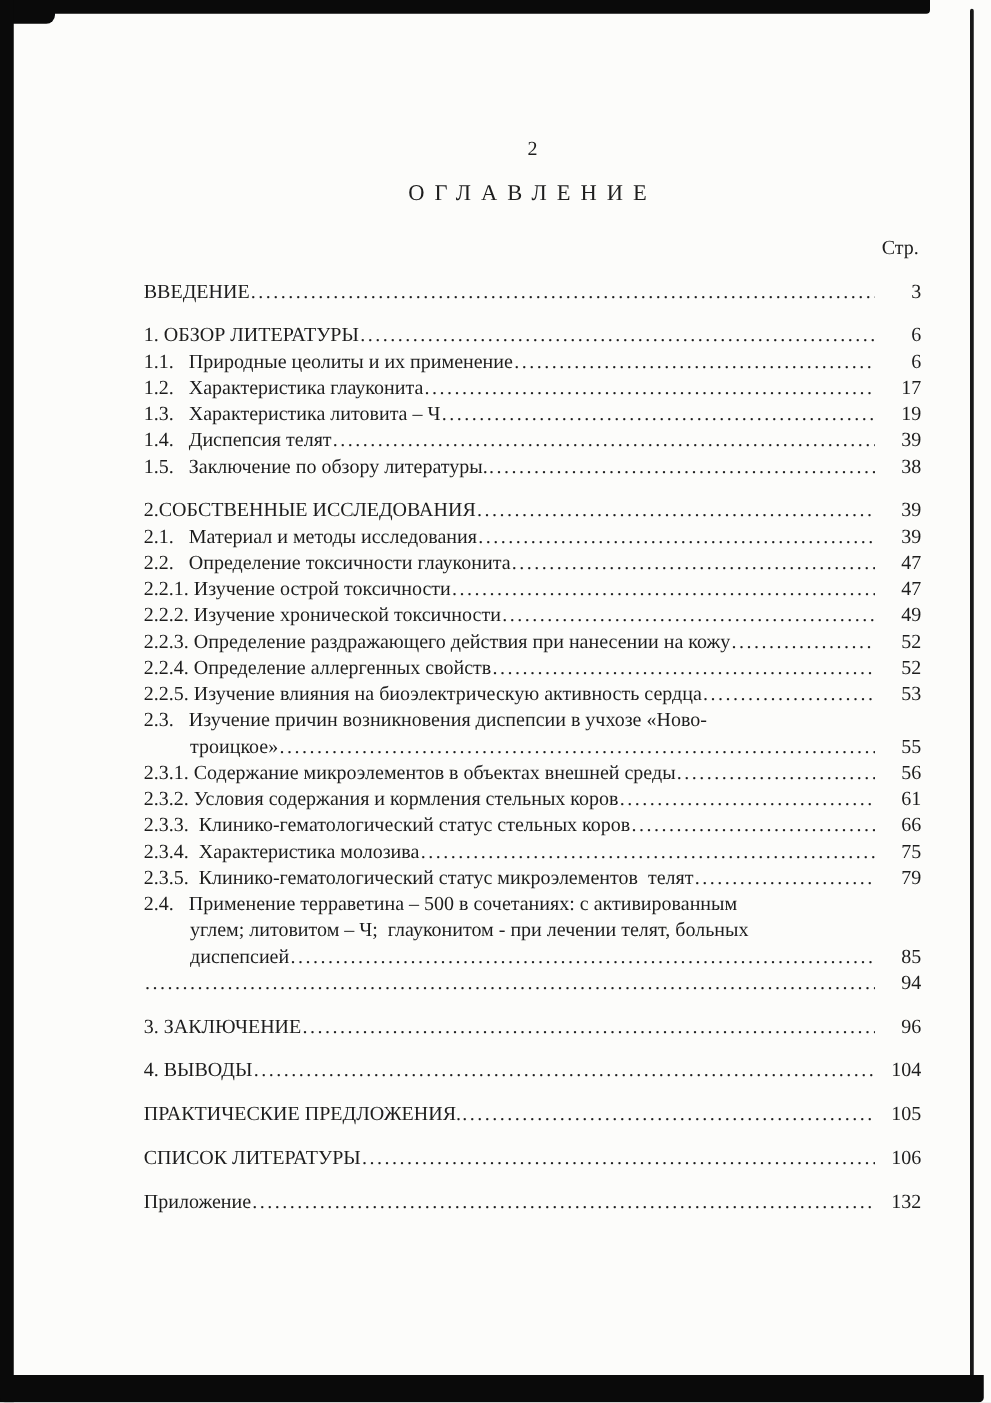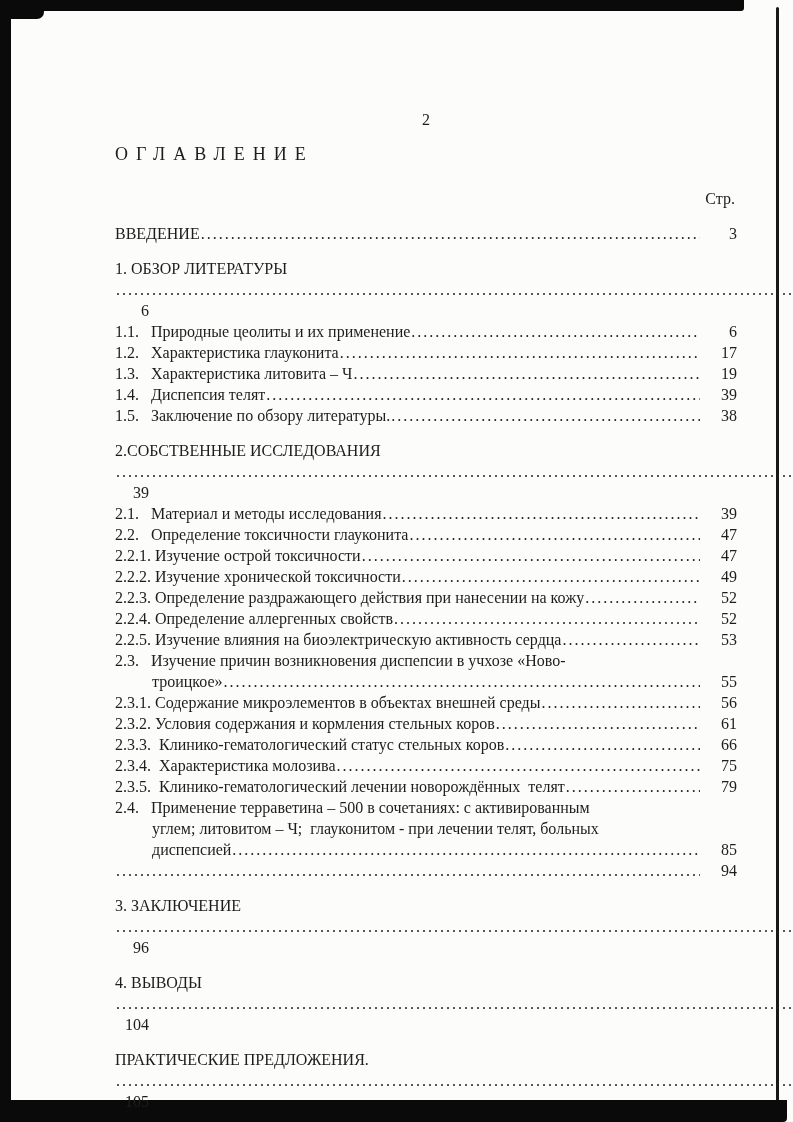--- a/index.html
+++ b/index.html
@@ -27,39 +27,40 @@
     width: 622px;
   }
   .page-number {
     margin-top: 110px;
     text-align: center;
     font-size: 16px;
     line-height: 20px;
   }
   .doc-title {
     margin-top: 12px;
+    text-align: center;
     font-size: 18px;
     line-height: 24px;
     letter-spacing: 8px;
   }
   .col-header {
     margin-top: 23px;
     text-align: right;
     font-size: 16px;
     line-height: 20px;
     padding-right: 2px;
   }
   .toc-list { margin-top: 14px; }
   .toc-line {
     display: flex;
     align-items: flex-start;
     font-size: 16px;
     line-height: 21px;
   }
-  .toc-line.gap { margin-top: 14px; flex-direction: column; }
+  .toc-line.gap { margin-top: 14px; }
   .toc-line.indent1 { padding-left: 37px; }
   .toc-text { white-space: pre; flex: 0 0 auto; }
   .leader {
     flex: 1 1 auto;
     overflow: hidden;
     white-space: nowrap;
     letter-spacing: 2px;
     margin: 0 3px 0 1px;
   }
   .toc-page {
@@ -180,21 +181,21 @@
           <span class="toc-text">2.3.3.  Клинико-гематологический статус стельных коров</span>
           <span class="leader">..............................................................................................................................................................................</span>
           <span class="toc-page">66</span>
         </div>
         <div class="toc-line">
           <span class="toc-text">2.3.4.  Характеристика молозива</span>
           <span class="leader">..............................................................................................................................................................................</span>
           <span class="toc-page">75</span>
         </div>
         <div class="toc-line">
-          <span class="toc-text">2.3.5.  Клинико-гематологический лечении новорождённых  телят</span>
+          <span class="toc-text">2.3.5.  Клинико-гематологический статус микроэлементов  телят</span>
           <span class="leader">..............................................................................................................................................................................</span>
           <span class="toc-page">79</span>
         </div>
         <div class="toc-line">
           <span class="toc-text">2.4.   Применение терраветина – 500 в сочетаниях: с активированным</span>
         </div>
         <div class="toc-line indent1">
           <span class="toc-text">углем; литовитом – Ч;  глауконитом - при лечении телят, больных</span>
         </div>
         <div class="toc-line indent1">

